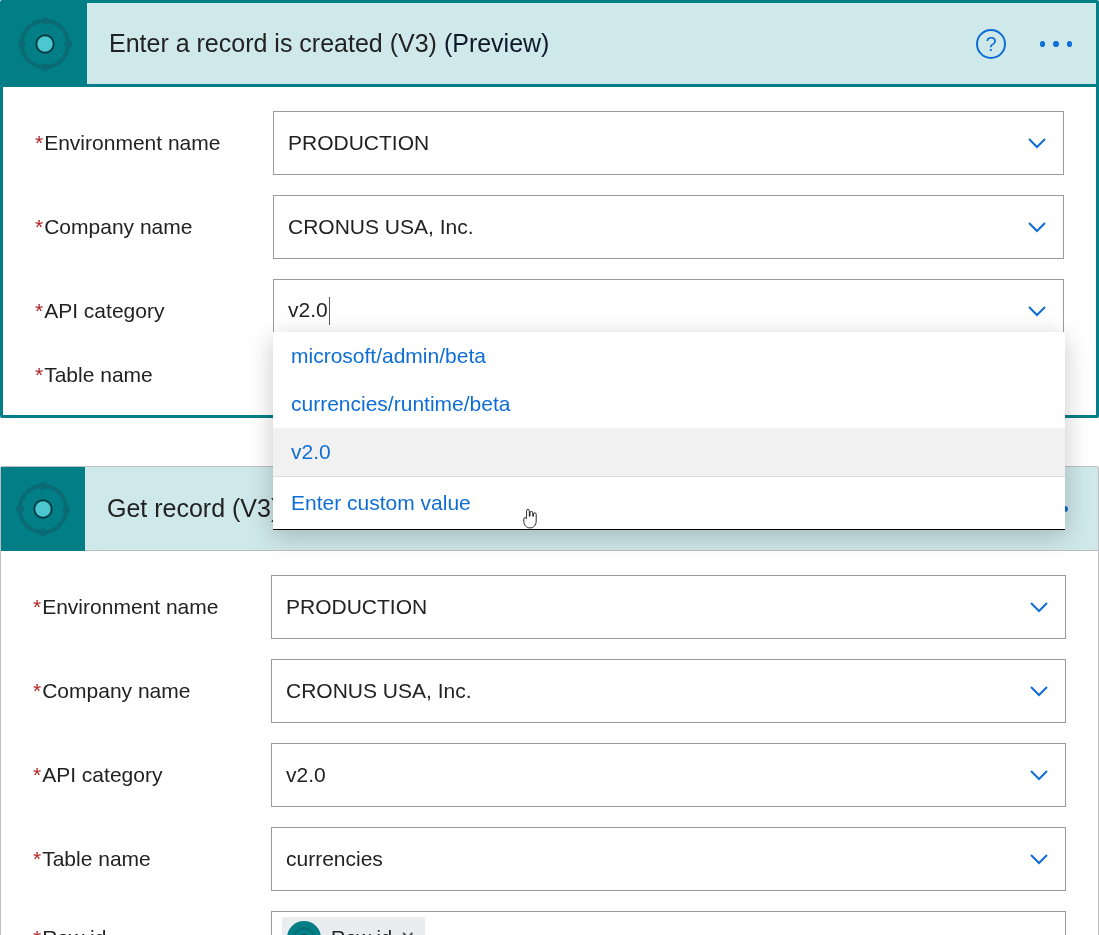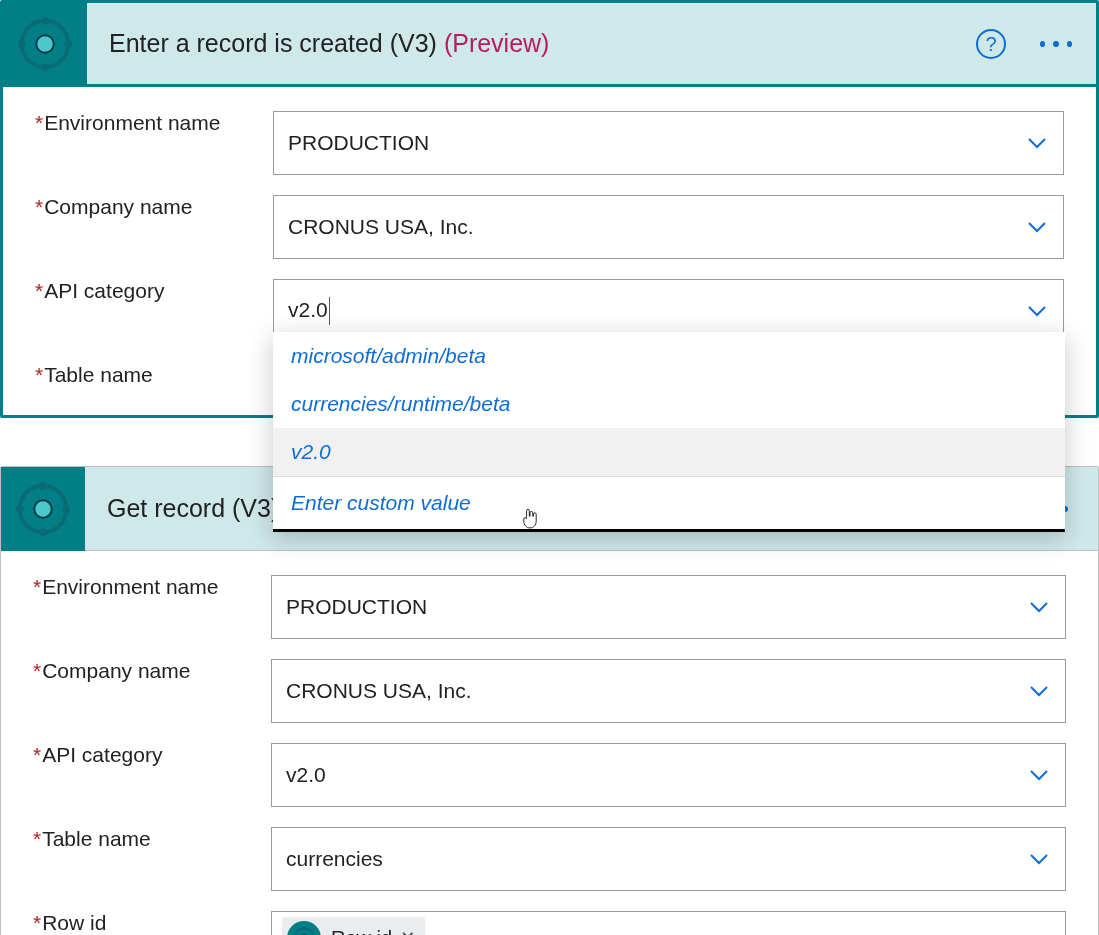--- a/index.html
+++ b/index.html
@@ -40,21 +40,21 @@
     flex-shrink: 0;
   }
   .card-icon-wrap svg { width: 62px; height: 62px; }
   .card-title {
     font-size: 25px;
     color: #222;
     font-weight: 400;
     flex: 1 1 auto;
   }
   .card-title .suffix {
-    color: #be185d;
+    color: #0f172a;
   }
   .help-icon {
     width: 30px; height: 30px;
     border: 2px solid #0f6dd6;
     border-radius: 50%;
     color: #0f6dd6;
     font-size: 20px;
     line-height: 26px;
     text-align: center;
     margin-right: 30px;
@@ -71,20 +71,21 @@
     width: 6px; height: 6px;
     background: #0f6dd6;
     border-radius: 50%;
     margin: 0 4px;
   }
   .card-body {
     padding: 24px 32px 28px 32px;
   }
   .form-row {
     display: flex;
+    align-items: center;
     margin-bottom: 20px;
   }
   .label-cell {
     width: 238px;
     flex-shrink: 0;
     font-size: 21px;
     color: #222;
   }
   .label-cell .req { color: #b22222; margin-right: 1px; }
   .field-cell {
@@ -115,24 +116,23 @@
   .chevron {
     width: 24px; height: 24px;
     display:inline-block;
   }
   .chevron svg { width:100%; height:100%; }
   .dropdown-list {
     position: absolute;
     left: 0; right: -1px;
     top: 53px;
     background: #fff;
-    border-bottom: 3px solid #000000;
+    border-bottom: 1px solid #000000;
     box-shadow: 0 6px 24px rgba(0,0,0,0.22);
     z-index: 50;
-    font-style: italic;
   }
   .dropdown-list .opt {
     padding: 12px 18px;
     font-size: 21px;
     color: #0f6dd6;
     cursor: pointer;
   }
   .dropdown-list .opt.hover {
     background: #f1f1f1;
   }

